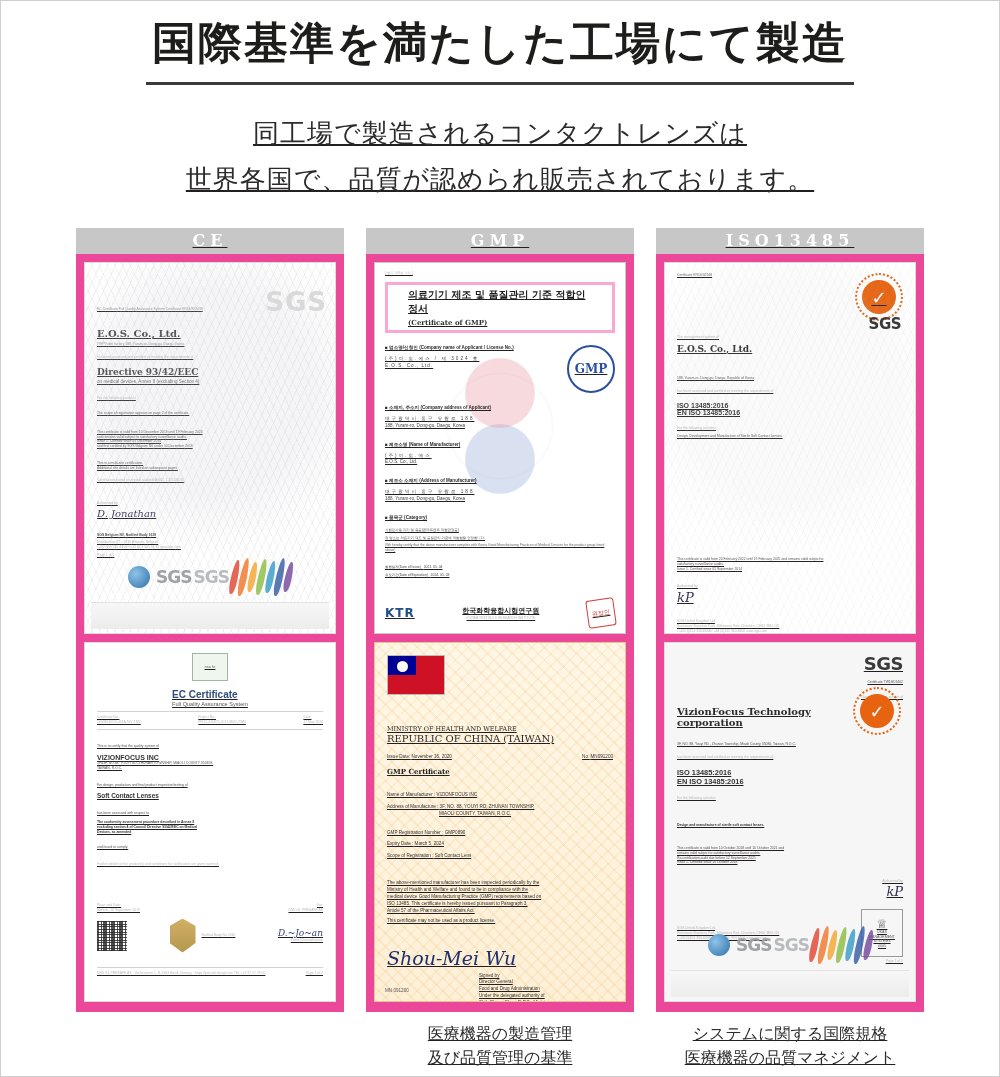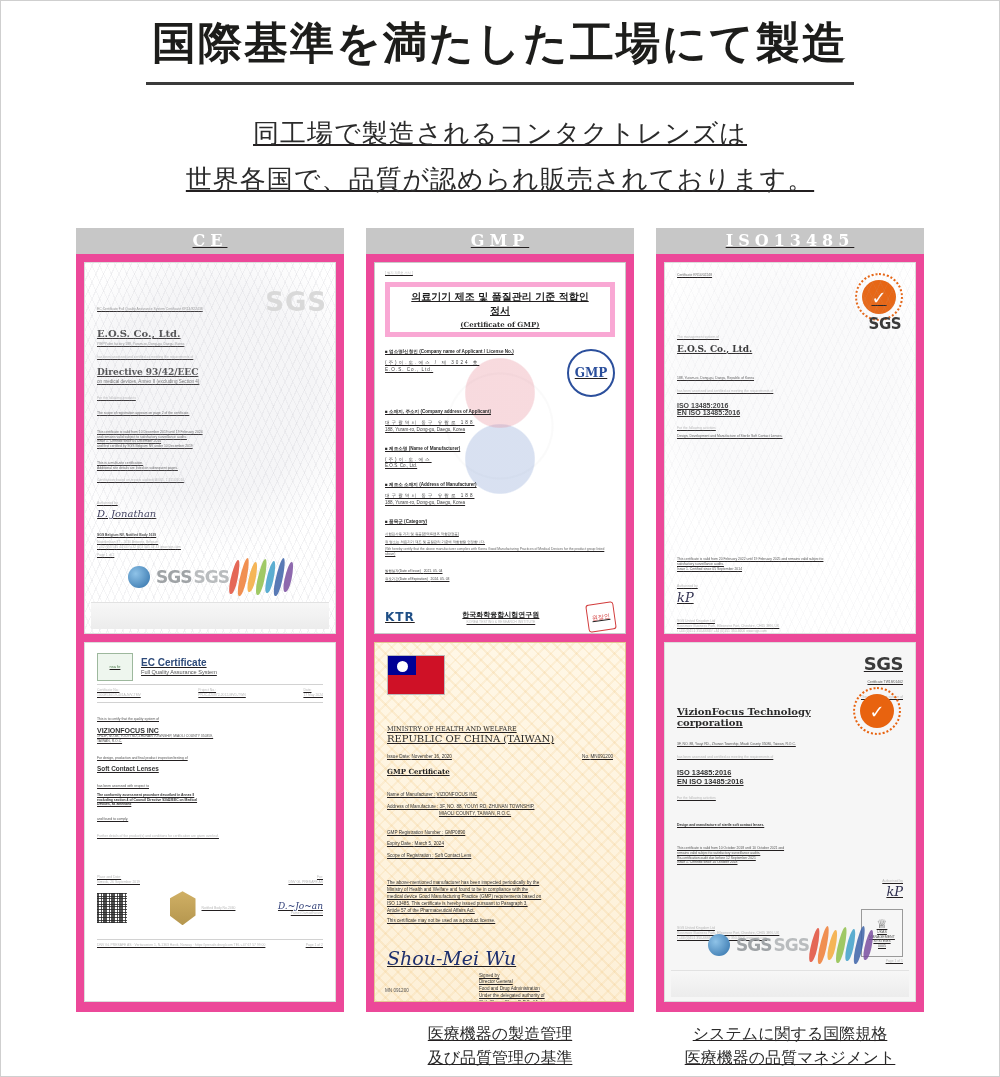--- a/index.html
+++ b/index.html
@@ -132,23 +132,23 @@
     opacity:.85;
   }
   .footer-block{
     position:absolute;left:6px;right:6px;bottom:4px;height:26px;
     background:linear-gradient(#f7f7f7,#ececec);
     border-top:1px solid #e2e2e2;
   }
 
   
   .kgmp-box{
-    border:5px solid #f9a8d4;
+    border:3px solid #f9a8d4;
     padding:3px 20px;
-    text-align:center;
+    text-align:left;
     font-family:"DejaVu Serif", serif;
   }
   .circle-stamp{
     width:44px;height:44px;border-radius:50%;
     border:2px solid #2b4f9c;
     color:#2b4f9c;
     font-family:"DejaVu Serif", serif;
     font-weight:700;
     font-size:12px;
     display:flex;align-items:center;justify-content:center;
@@ -300,21 +300,21 @@
             <div class="feather" style="background:#f5a93b;height:30px;"></div>
             <div class="feather" style="background:#8fbf4a;height:36px;"></div>
             <div class="feather" style="background:#3fa0c9;height:32px;"></div>
             <div class="feather" style="background:#3c63a8;height:38px;"></div>
             <div class="feather" style="background:#7a4fa0;height:30px;"></div>
           </div>
           <div class="footer-block"></div>
         </div>
 
         <div class="sheet" style="height:360px;margin-top:8px;padding:10px 12px;">
-          <div class="row ac" style="gap:8px;">
+          <div class="row ac" style="gap:8px;flex-direction:column;">
             <div style="width:34px;height:26px;border:1px solid #9db89d;background:#eef6ee;display:flex;align-items:center;justify-content:center;font-size:4px;color:#4a7a4a;text-align:center;line-height:1.1;">
               <span>nsa fe</span>
             </div>
             <div>
               <div class="b" style="font-size:10px;color:#2e4b7a;">EC Certificate</div>
               <div class="sm" style="color:#555;">Full Quality Assurance System</div>
             </div>
           </div>
 
           <div class="hr"></div>

